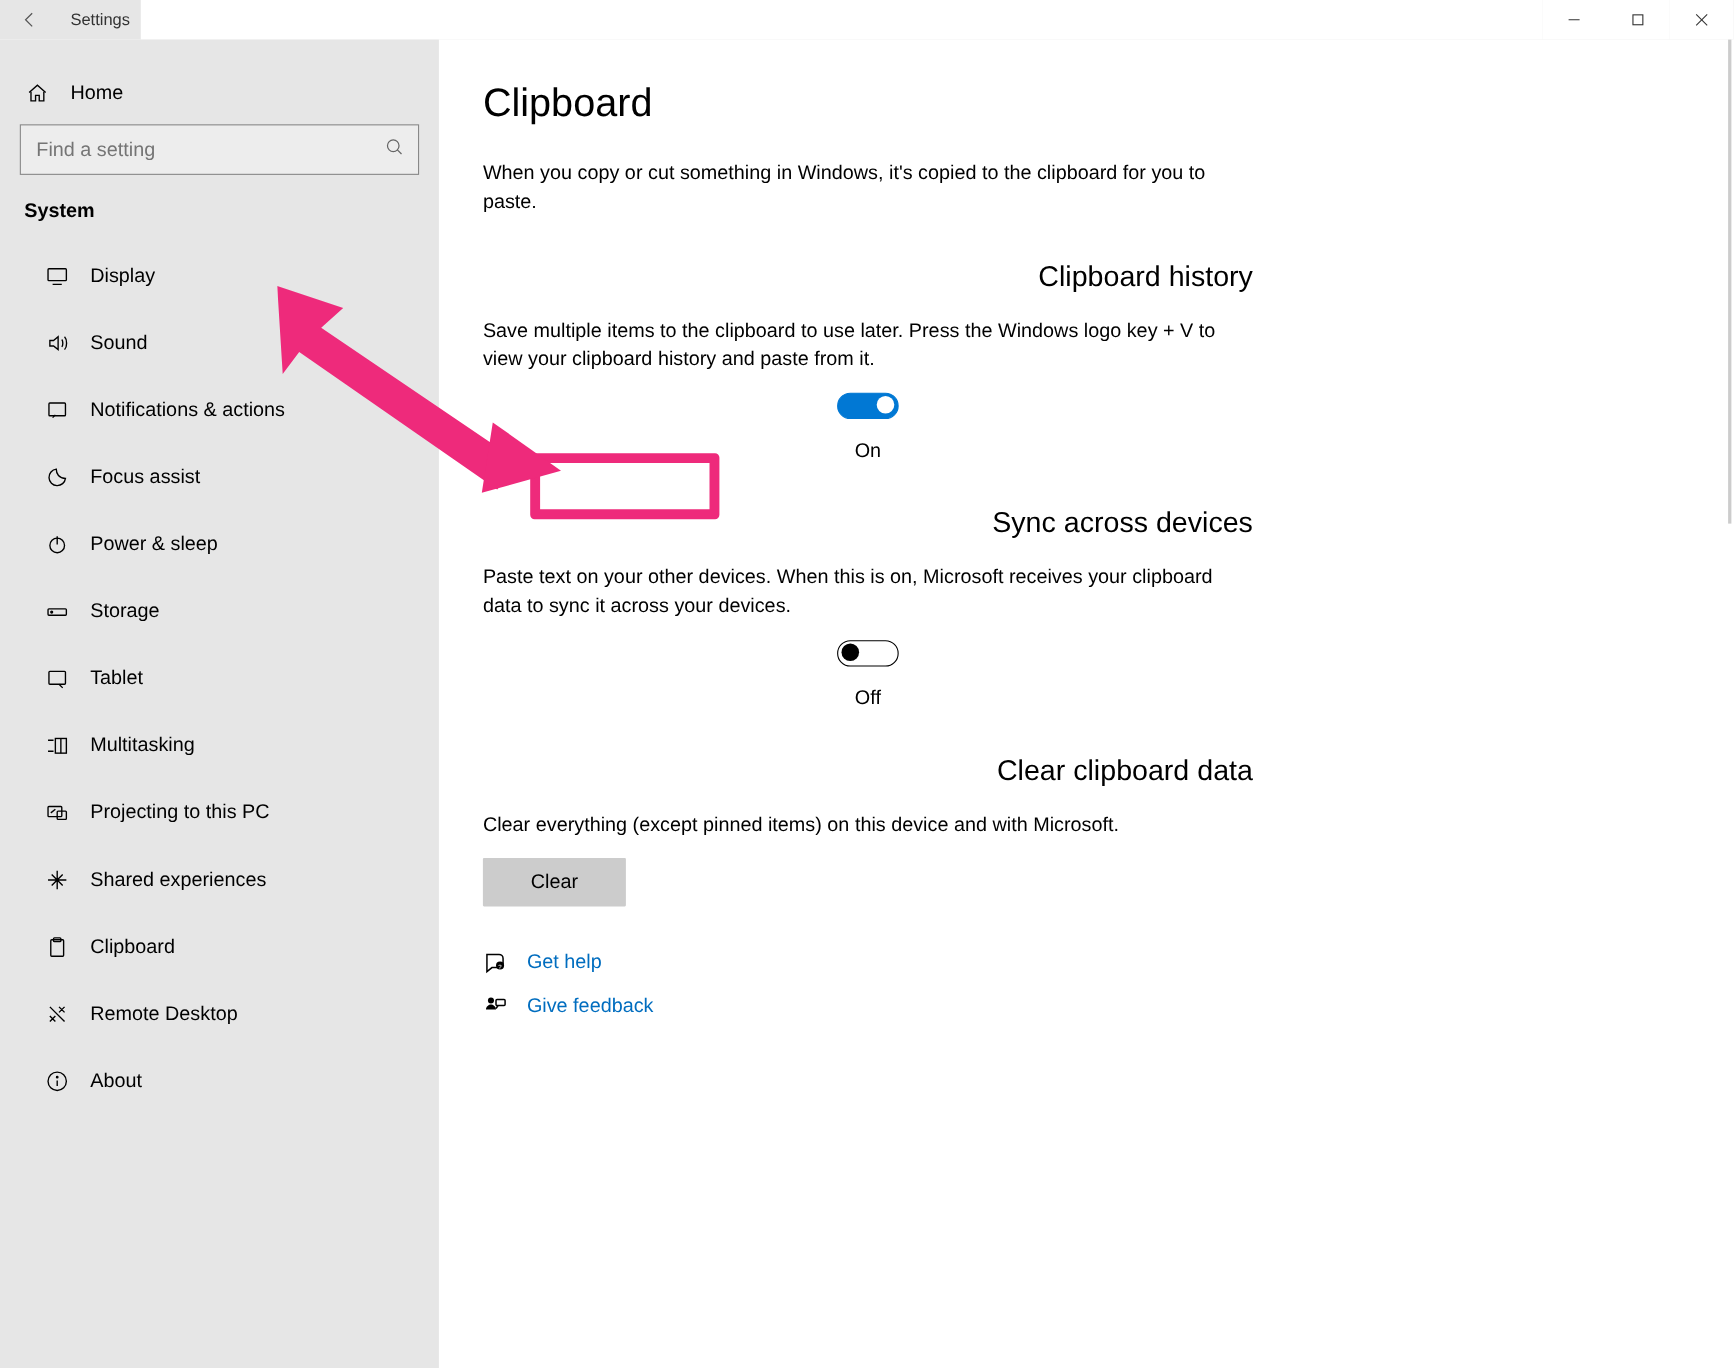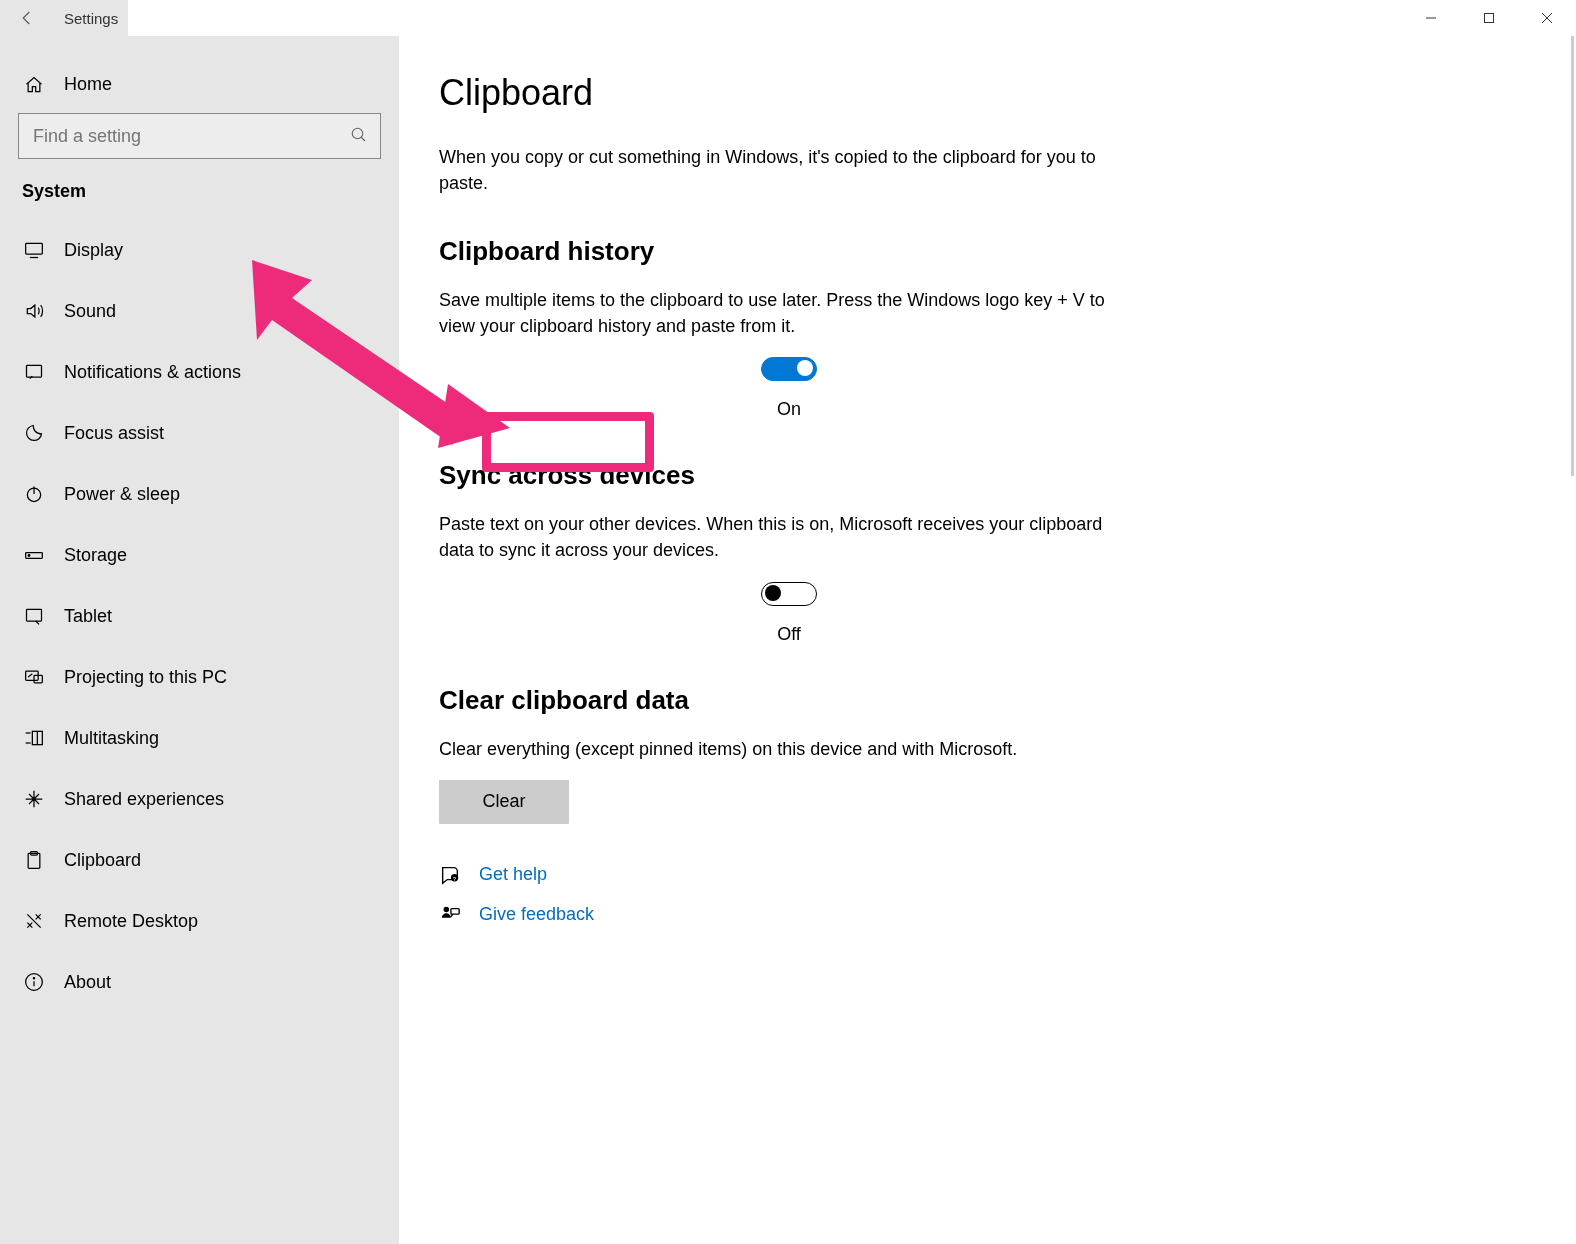--- a/index.html
+++ b/index.html
@@ -62,22 +62,22 @@
     flex:1; border:none; background:transparent; outline:none;
     font-size:18px; color:#666;
     font-family:inherit;
   }
   .search .sicon { color:#666; }
   .section-head {
     font-weight:600; font-size:18px; padding:0 22px 18px 22px;
   }
   .nav { list-style:none; margin:0; padding:0; }
   .nav li {
-    display:flex; align-items:flex-start;
-    padding:20px 22px 20px 22px;
+    display:flex; align-items:center;
+    padding:20px 22px 20px 40px;
     font-size:18px;
     cursor:default;
   }
   .nav li .icon { width:24px; display:flex; justify-content:center; margin-right:18px; }
 
   .content {
     flex:1;
     padding:36px 70px 40px 40px;
     overflow:auto;
   }
@@ -88,23 +88,24 @@
   }
   .section {
     margin-bottom:40px;
     max-width:700px;
   }
   .section .descr {
     font-size:18px; line-height:1.45;
     margin:0 0 18px 0;
   }
   .section h2 {
-    font-weight:700;
+    font-weight:400;
     font-size:26px;
     margin:0 0 20px 0;
+    text-align:right;
   }
   .toggle-row {
     display:flex; align-items:center; gap:18px;
     margin-bottom:8px;
     flex-direction:column;
   }
   .toggle {
     width:56px; height:24px; border-radius:14px;
     position:relative;
     border:1.5px solid #000;
@@ -278,37 +279,37 @@
           <svg width="20" height="20" viewBox="0 0 24 24" fill="none" stroke="#000" stroke-width="1.5">
               <rect x="3" y="4" width="18" height="14" rx="1"></rect>
               <path d="M14 18l4 4"></path>
             </svg>
         </span>
         <span>Tablet</span>
       </li>
       <li>
         <span class="icon">
           <svg width="20" height="20" viewBox="0 0 24 24" fill="none" stroke="#000" stroke-width="1.5">
-              <rect x="2" y="5" width="15" height="11" rx="1"></rect>
-              <rect x="12" y="10" width="10" height="9" rx="1"></rect>
-              <path d="M5 12l5-4"></path>
-            </svg>
-        </span>
-        <span>Projecting to this PC</span>
-      </li>
-      <li>
-        <span class="icon">
-          <svg width="20" height="20" viewBox="0 0 24 24" fill="none" stroke="#000" stroke-width="1.5">
               <line x1="2" y1="6" x2="8" y2="6"></line>
               <line x1="2" y1="18" x2="8" y2="18"></line>
               <rect x="10" y="4" width="12" height="16"></rect>
               <line x1="16" y1="4" x2="16" y2="20"></line>
             </svg>
         </span>
         <span>Multitasking</span>
+      </li>
+      <li>
+        <span class="icon">
+          <svg width="20" height="20" viewBox="0 0 24 24" fill="none" stroke="#000" stroke-width="1.5">
+              <rect x="2" y="5" width="15" height="11" rx="1"></rect>
+              <rect x="12" y="10" width="10" height="9" rx="1"></rect>
+              <path d="M5 12l5-4"></path>
+            </svg>
+        </span>
+        <span>Projecting to this PC</span>
       </li>
       <li>
         <span class="icon">
           <svg width="20" height="20" viewBox="0 0 24 24" fill="none" stroke="#000" stroke-width="1.5">
               <path d="M6 6l12 12M18 6L6 18M12 2v20M2 12h20"></path>
             </svg>
         </span>
         <span>Shared experiences</span>
       </li>
       <li>

